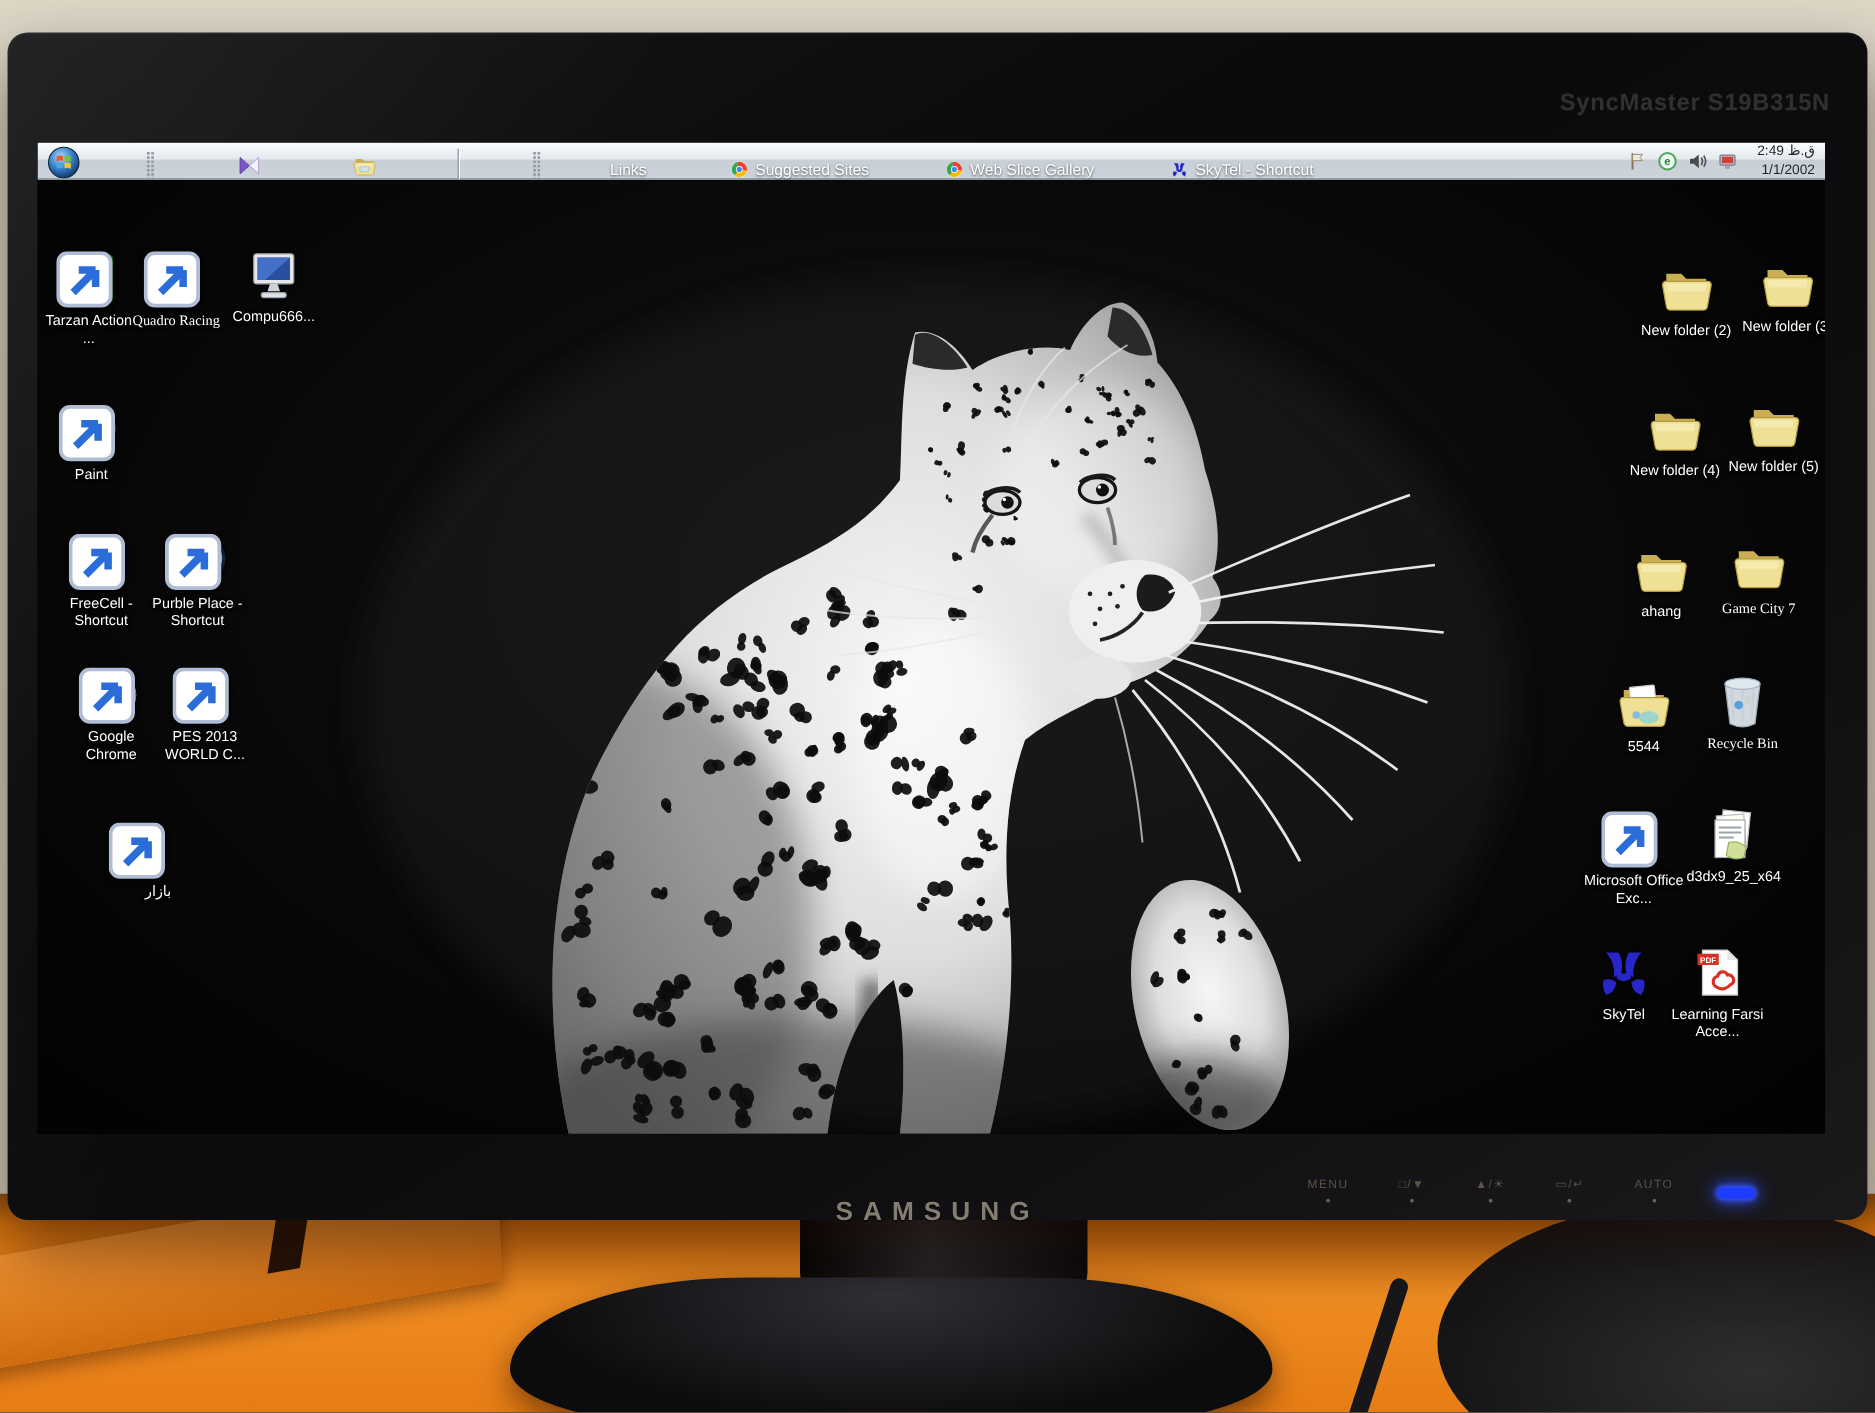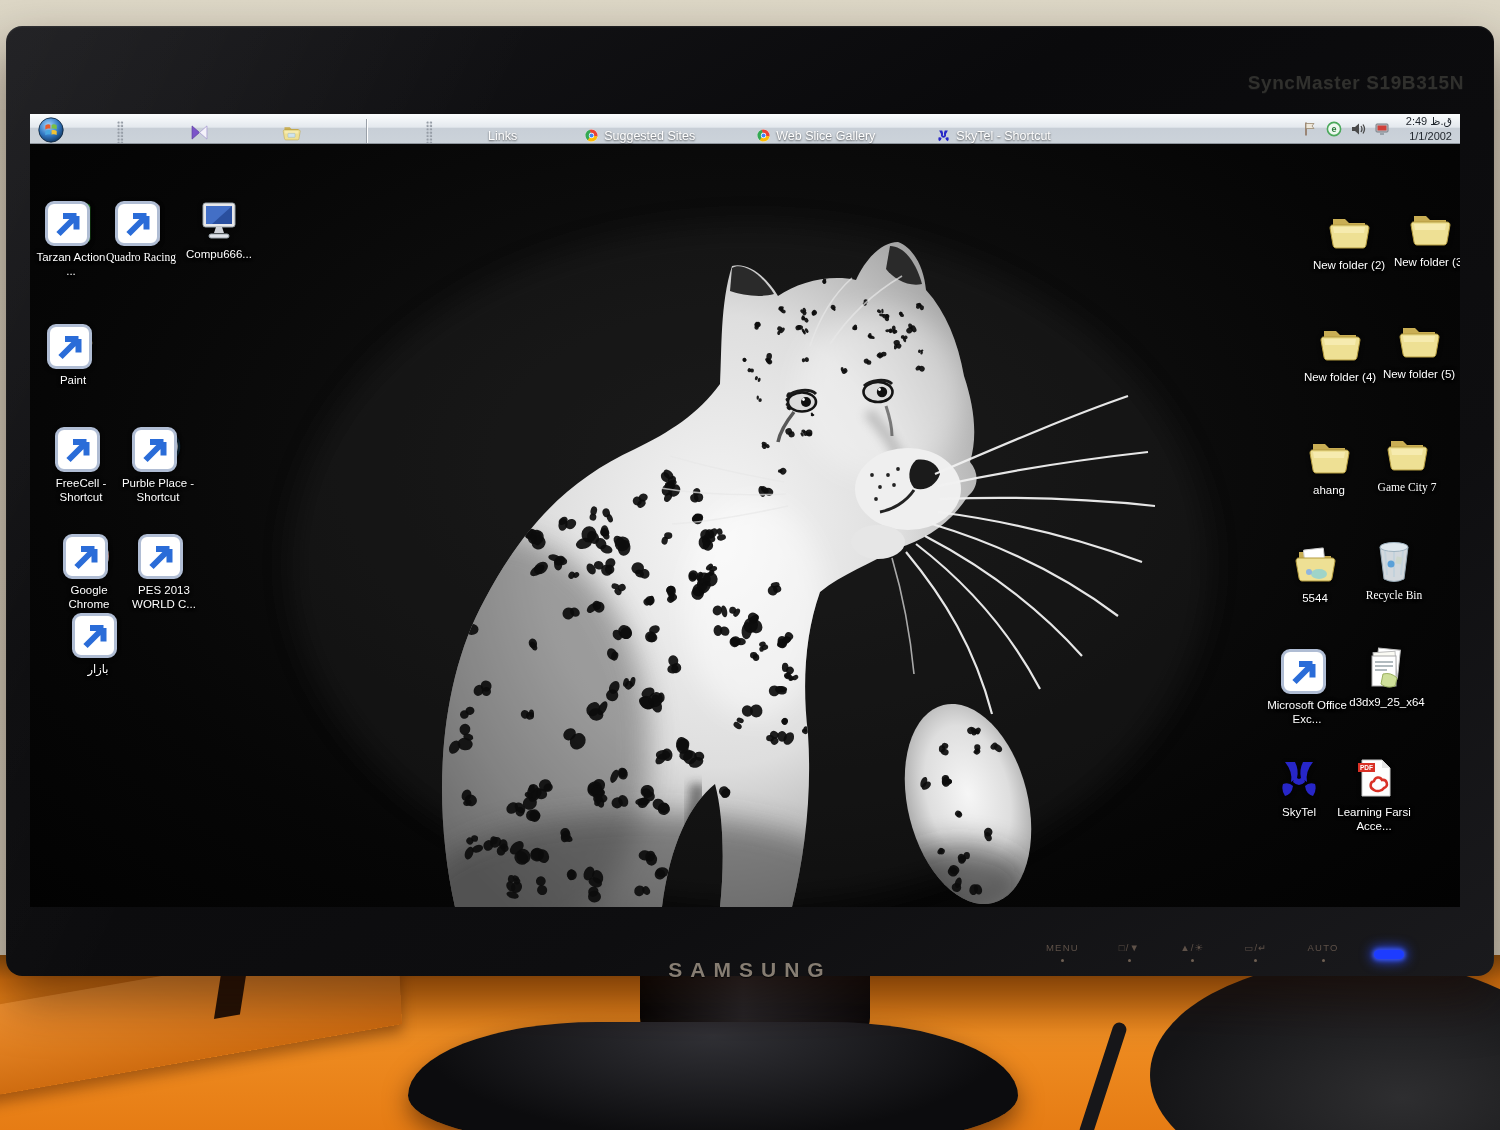--- a/index.html
+++ b/index.html
@@ -867,21 +867,21 @@
                   <text x="24" y="17" font-size="7" fill="#fff" text-anchor="middle" font-weight="bold">PES2013</text>
                   <path d="M12 24 l8 10 M16 22 l6 8" stroke="#fff" stroke-width="3"></path>
                   <circle cx="30" cy="31" r="6" fill="#fff"></circle>
                   <path d="M27 31 l2 -3 h3 l2 3 -2 3 h-3 z" fill="#2ea8cf"></path>
                 </svg><svg class="sc-arrow" viewBox="0 0 16 16">
                   <rect x=".5" y=".5" width="14" height="14" rx="2.5" fill="#fff" stroke="#b0bdd4"></rect>
                   <path d="M4.5 11 L10.5 5 M10.5 5 h-4.5 M10.5 5 v4.5" stroke="#2a6cd8" stroke-width="2" fill="none"></path>
                 </svg></div>
               <div class="dicon-label">PES 2013 WORLD C...</div>
             </div>
-            <div class="dicon" style="left: 29px; top: 467px; width: 78px;">
+            <div class="dicon" style="left: 29px; top: 512px; width: 78px; align-items: flex-end;">
               <div class="dicon-img"><svg viewBox="0 0 48 48">
                   <rect x="8" y="6" width="34" height="34" rx="6" fill="#b9babc"></rect>
                   <text x="25" y="30" font-size="16" fill="#fff" text-anchor="middle">د</text>
                 </svg><svg class="sc-arrow" viewBox="0 0 16 16">
                   <rect x=".5" y=".5" width="14" height="14" rx="2.5" fill="#fff" stroke="#b0bdd4"></rect>
                   <path d="M4.5 11 L10.5 5 M10.5 5 h-4.5 M10.5 5 v4.5" stroke="#2a6cd8" stroke-width="2" fill="none"></path>
                 </svg></div>
               <div class="dicon-label">بازار</div>
             </div>
             <div class="dicon" style="left: 1277px; top: 63px; width: 84px;">

